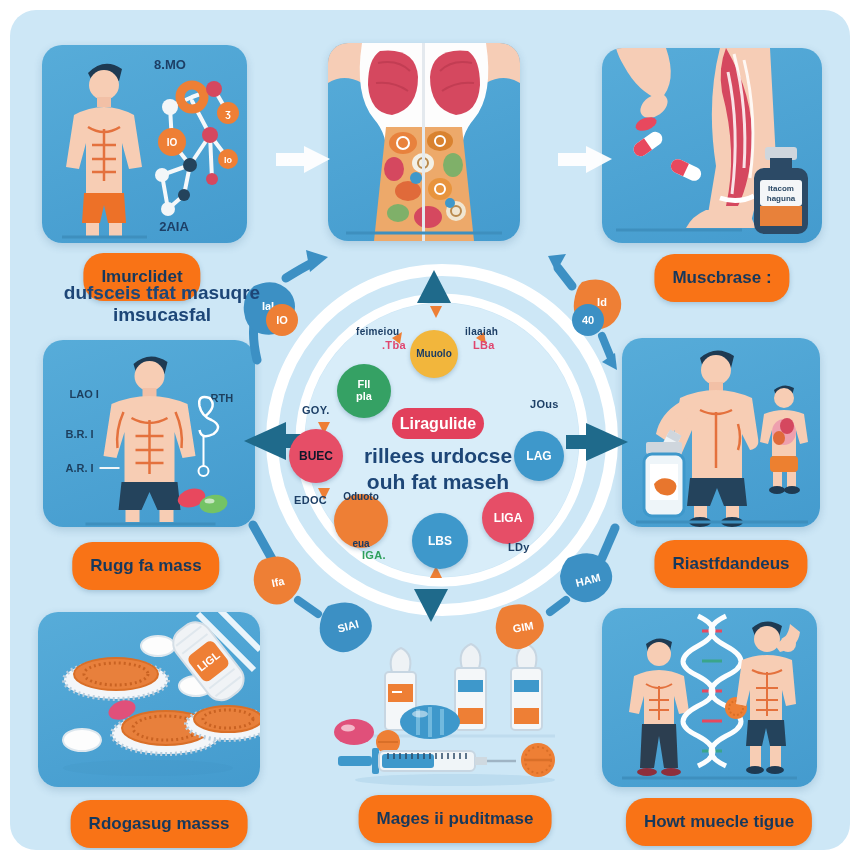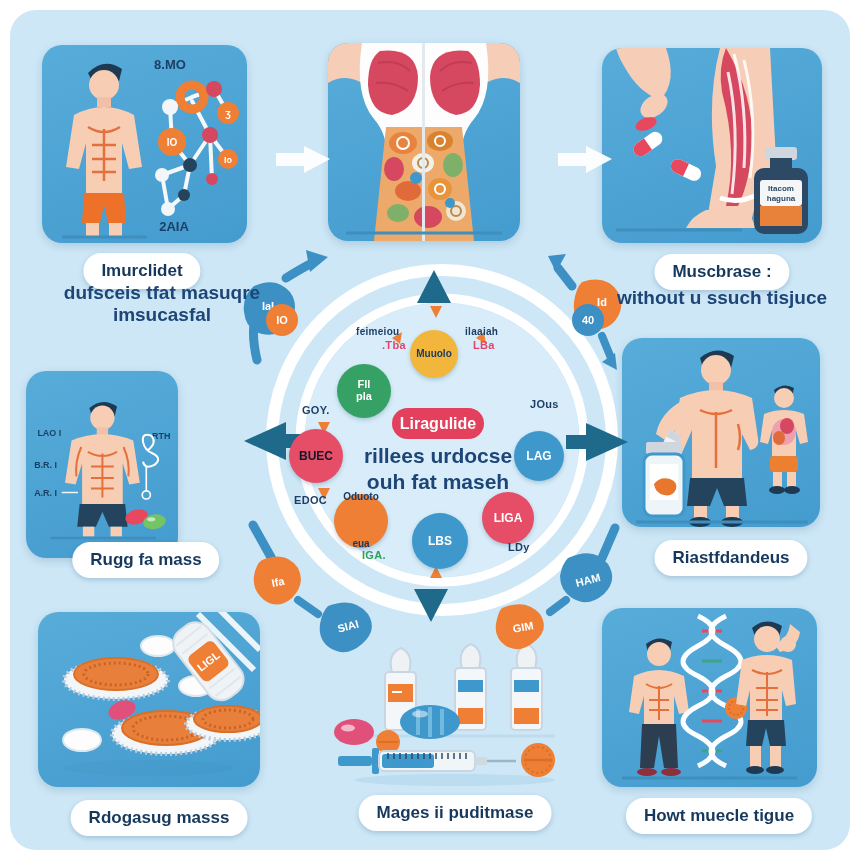--- a/index.html
+++ b/index.html
@@ -2,22 +2,22 @@
 <html><head>
 <meta charset="utf-8">
 <style>
   html,body{margin:0;padding:0;background:#ffffff;font-family:"Liberation Sans",sans-serif;}
   #stage{position:relative;width:860px;height:860px;overflow:hidden;background:#ffffff;}
   #frame{position:absolute;inset:0;background:#ffffff;border-radius:30px;}
   #canvas{position:absolute;inset:10px;background:#cde7f6;border-radius:26px;overflow:hidden;}
   .panel{position:absolute;background:linear-gradient(160deg,#57acd9,#449bce);border-radius:20px;overflow:hidden;
          box-shadow:0 3px 8px rgba(40,90,130,.20);}
   .panel svg{position:absolute;inset:0;width:100%;height:100%;}
-  .cap{position:absolute;transform:translateX(-50%);background:#ffffff;color:#16385c;font-weight:bold;
-       font-size:17px;padding:8px 18px;border-radius:20px;white-space:nowrap;
+  .cap{position:absolute;transform:translateX(-50%);background:#f97316;color:#16385c;font-weight:bold;
+       font-size:17px;padding:14px 18px;border-radius:20px;white-space:nowrap;
        box-shadow:0 2px 5px rgba(40,90,130,.25);z-index:6;}
   .sub{position:absolute;transform:translateX(-50%);color:#1d4677;font-weight:bold;font-size:19px;
        white-space:nowrap;z-index:6;}
   .node{position:absolute;border-radius:50%;display:flex;flex-direction:column;align-items:center;
         justify-content:center;font-weight:bold;text-align:center;line-height:1.08;
         box-shadow:0 2px 4px rgba(30,80,120,.25);z-index:5;}
   .olabel{position:absolute;font-weight:bold;font-size:11px;letter-spacing:.3px;z-index:5;white-space:nowrap;}
   .navy{color:#1d3f66;} .redl{color:#e0456e;} .greenl{color:#2fa05c;}
   .center-pill{position:absolute;left:382px;top:398px;width:92px;height:31px;background:#e2405c;border-radius:16px;
         color:#fff;font-weight:bold;font-size:16px;display:flex;align-items:center;justify-content:center;z-index:5;}
@@ -129,23 +129,22 @@
           <rect x="152" y="120" width="54" height="66" rx="10" fill="#2c4a66"></rect>
           <rect x="158" y="132" width="42" height="26" rx="3" fill="#f4f6f8"></rect>
           <text x="179" y="143" text-anchor="middle" font-size="8" font-weight="bold" fill="#2c4a66">Itacom</text>
           <text x="179" y="153" text-anchor="middle" font-size="8" font-weight="bold" fill="#2c4a66">haguna</text>
           <rect x="158" y="158" width="42" height="20" fill="#e8813a"></rect>
         </g>
         <line x1="14" y1="182" x2="140" y2="182" stroke="#3e8fbe" stroke-width="3"></line>
       </svg>
     </div>
     <div class="cap" style="left:712px;top:244px;">Muscbrase :</div>
-    <div class="sub" style="left:712px;top:277px;">without u ssuch tisjuce</div>
-
-    <div class="panel" style="left:16px;top:330px;width:152px;height:187px;margin-top:31px;">
+
+    <div class="panel" style="left:33px;top:330px;width:212px;height:187px;">
       <svg viewBox="0 0 187 187">
         <path d="M78 24 Q94 10 112 22 L109 34 Q94 26 81 34 Z" fill="#1e3a52"></path>
         <circle cx="94" cy="36" r="15" fill="#f7cdb4"></circle>
         <rect x="87" y="48" width="14" height="10" fill="#f2c0a6"></rect>
         <path d="M56 64 Q94 48 132 64 L140 116 L127 118 L119 92 L119 142 L69 142 L69 92 L61 118 L48 116 Z" fill="#f7cdb4"></path>
         <path d="M76 78 Q94 88 112 78 M94 80 V134 M80 96 H108 M80 110 H108 M80 123 H108 M68 72 Q60 90 62 108 M120 72 Q128 90 126 108" stroke="#e4713d" stroke-width="2.5" fill="none"></path>
         <path d="M66 142 H122 L125 170 H102 L94 152 L86 170 H63 Z" fill="#24435c"></path>
         <rect x="70" y="170" width="14" height="12" fill="#f7cdb4"></rect>
         <rect x="104" y="170" width="14" height="12" fill="#f7cdb4"></rect>
         <line x1="30" y1="184" x2="160" y2="184" stroke="#3e8fbe" stroke-width="3"></line>

